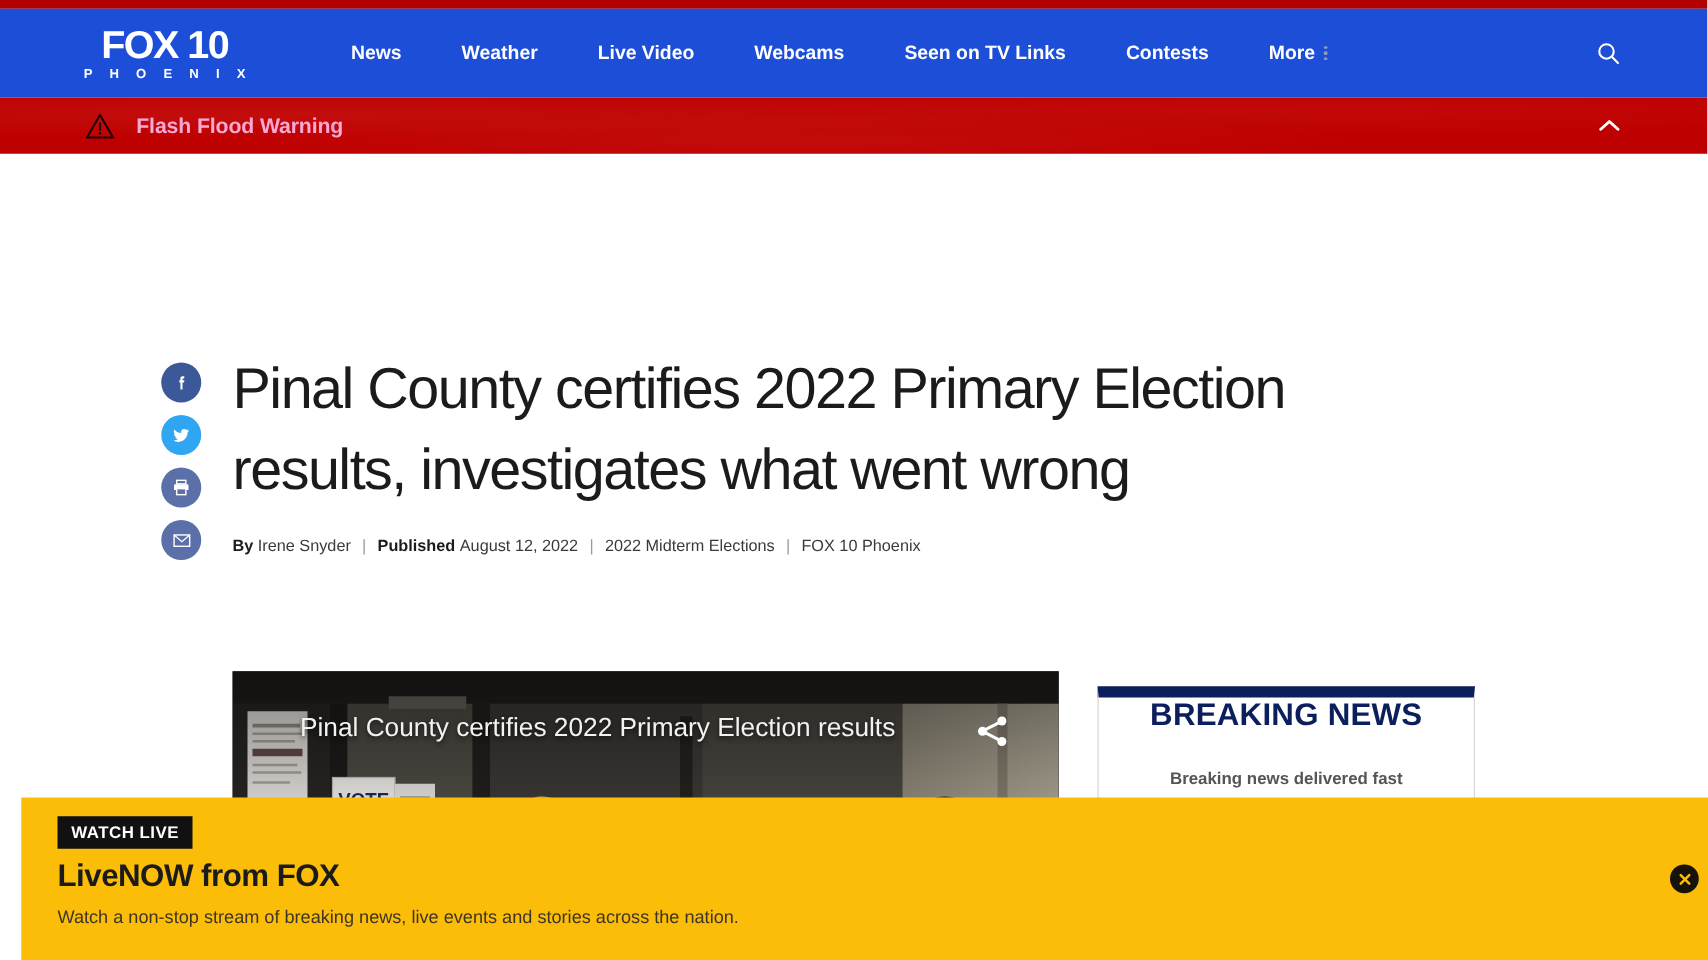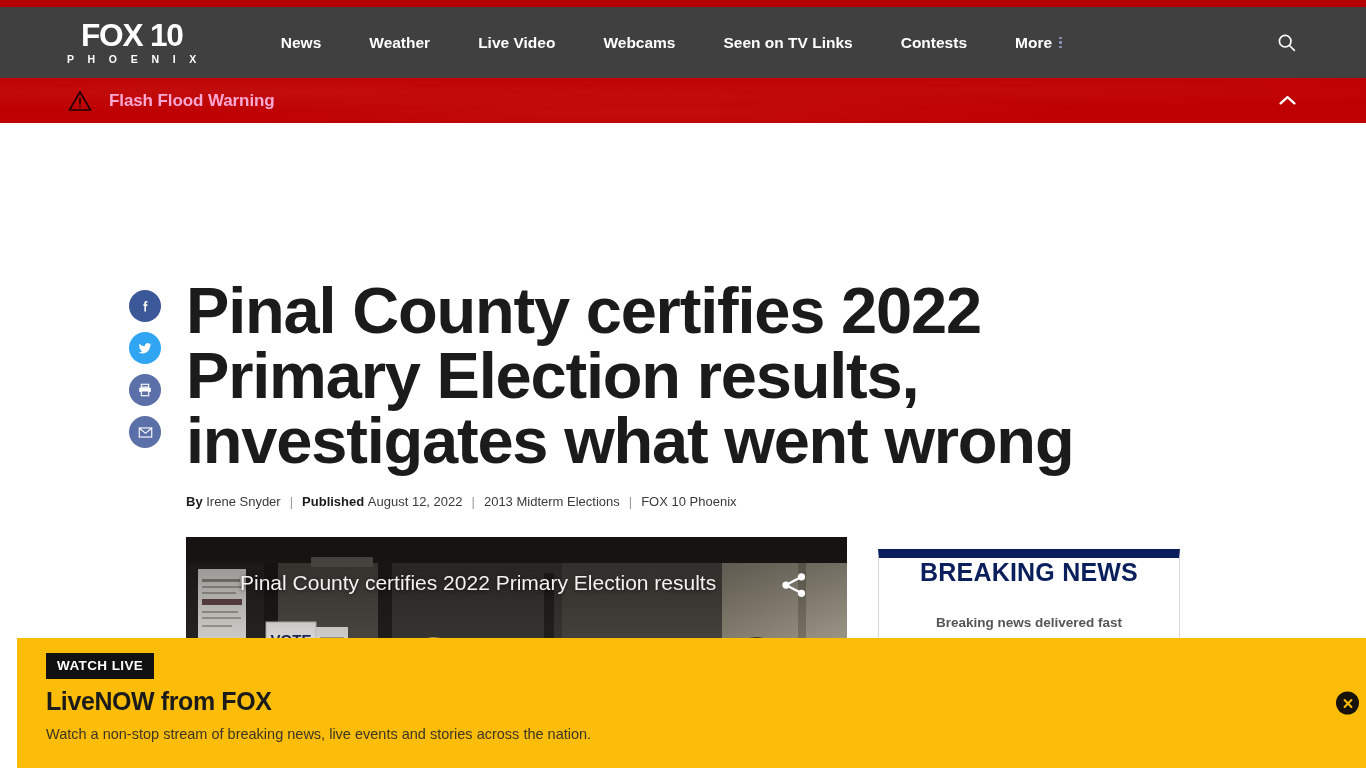--- a/index.html
+++ b/index.html
@@ -13,21 +13,21 @@
   
   .top-strip {
     height: 7px;
     background: #b30000;
     width: 100%;
   }
 
   
   .nav {
     height: 71px;
-    background: #404040;
+    background: #1d4ed8;
     display: flex;
     align-items: center;
     position: relative;
   }
   .logo {
     margin-left: 62px;
     display: flex;
     flex-direction: column;
     align-items: center;
     line-height: 1;
@@ -176,23 +176,23 @@
   .share-pr { background: #5b6fa8; }
   .share-em { background: #5b6fa8; }
 
   .article {
     position: absolute;
     left: 186px;
     top: 155px;
     width: 960px;
   }
   .headline {
-    font-size: 65px;
+    font-size: 46px;
     line-height: 65px;
-    font-weight: bold;
+    font-weight: normal;
     color: #1b1b1b;
     letter-spacing: -1.2px;
     font-stretch: condensed;
     max-width: 930px;
   }
   .byline {
     margin-top: 21px;
     font-size: 13px;
     color: #3a3a3a;
     display: flex;
@@ -435,21 +435,21 @@
     <h1 class="headline">Pinal County certifies 2022 Primary Election results, investigates what went wrong</h1>
     <div class="byline">
       <b>By</b>
       <span>&nbsp;</span>
       <a>Irene Snyder</a>
       <span class="sep">|</span>
       <b>Published</b>
       <span>&nbsp;</span>
       <span>August 12, 2022</span>
       <span class="sep">|</span>
-      <a>2013 Midterm Elections</a>
+      <a>2022 Midterm Elections</a>
       <span class="sep">|</span>
       <a>FOX 10 Phoenix</a>
     </div>
   </div>
 
   <div class="video">
     <div class="video-scene">
       <svg width="661" height="372" viewBox="0 0 661 372" preserveAspectRatio="none">
         <defs>
           <linearGradient id="wall" x1="0" y1="0" x2="0" y2="1">

